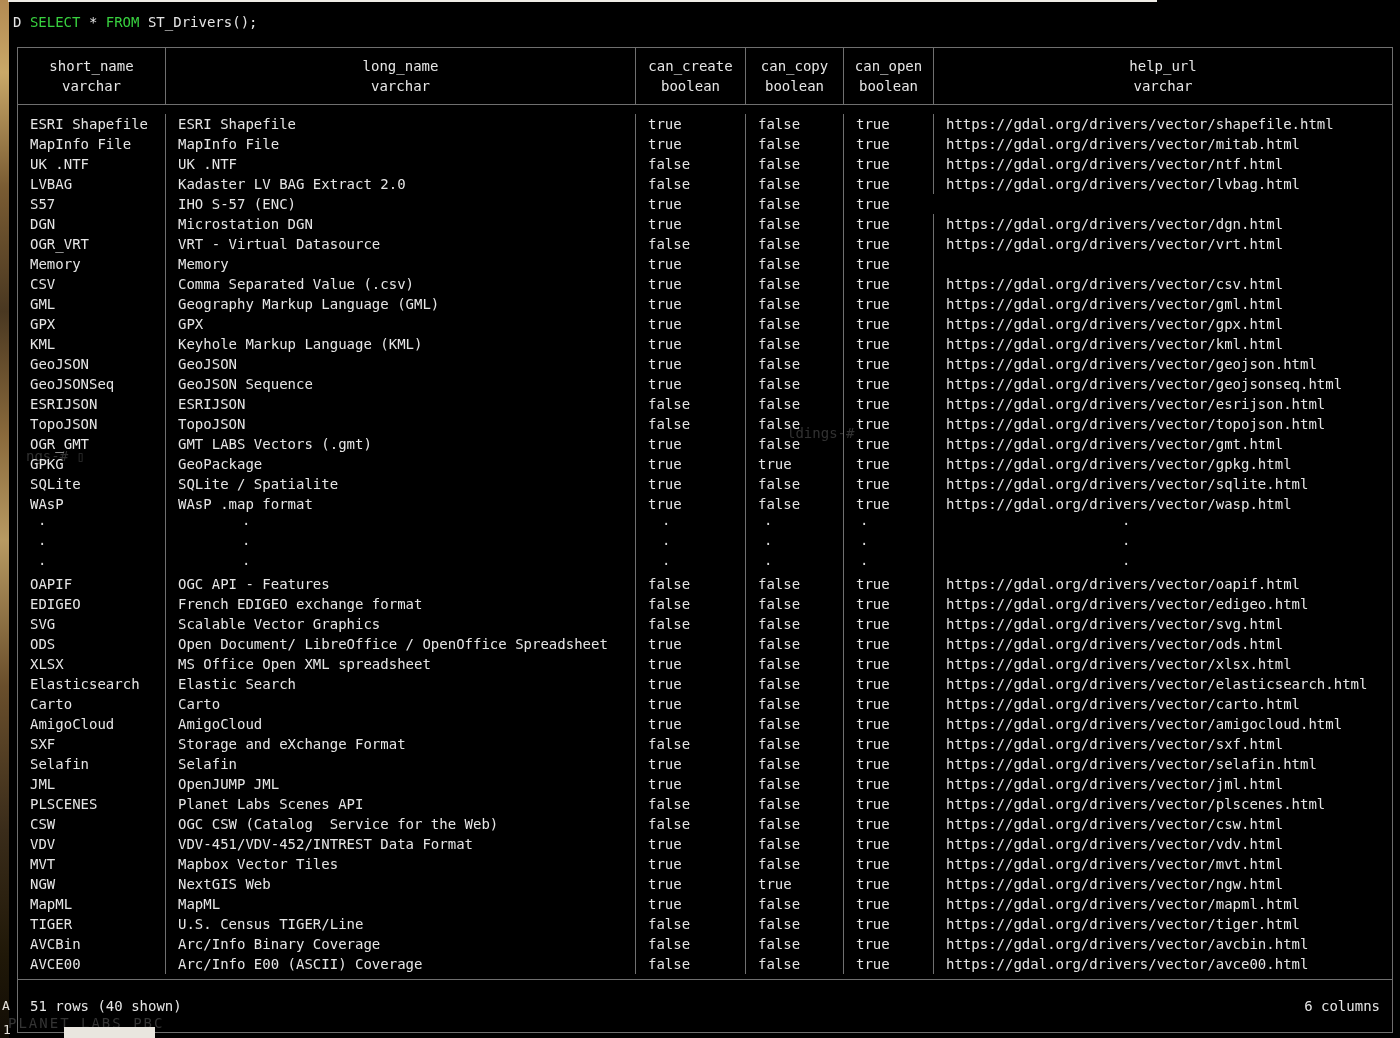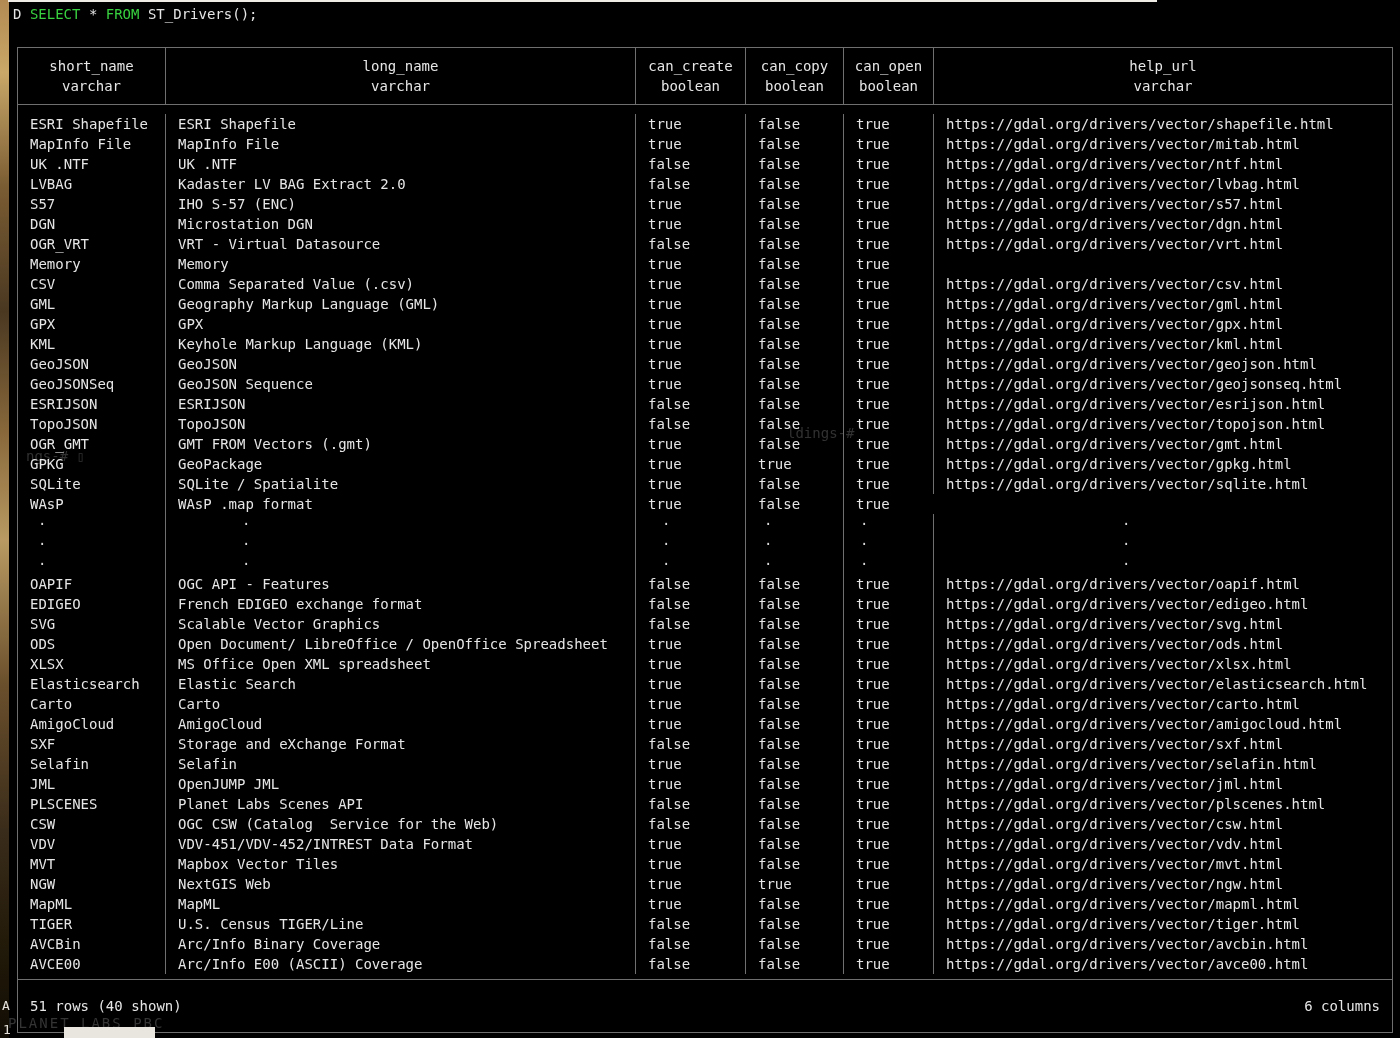--- a/index.html
+++ b/index.html
@@ -13,21 +13,21 @@
 
   
   .wallpaper {
     position:absolute; left:0; top:0; width:9px; height:1038px; z-index:1;
     background:linear-gradient(180deg,#b28a52 0%,#c9a868 7%,#7a5c33 18%,#4a3821 30%,
       #8a6a3c 42%,#b89a62 52%,#6a4f2c 66%,#3a2c1a 80%,#201808 92%,#120d05 100%);
   }
   .top-edge { position:absolute; left:8px; top:0; width:1149px; height:2px; background:#efece6; z-index:2; }
 
   
-  .qline { position:absolute; left:13px; top:4px; line-height:20px; white-space:pre; z-index:3; }
+  .qline { position:absolute; left:13px; top:12px; line-height:20px; white-space:pre; z-index:3; }
   .kw { color:#38d13f; }
 
   
   :root { --border:#6f6f6f; }
   .dbx {
     position:absolute; left:17px; top:47px; width:1376px; z-index:3;
     border:1px solid var(--border); background:transparent;
   }
   .hrow { display:flex; border-bottom:1px solid var(--border);align-items:flex-end; }
   .cell { flex:0 0 auto; white-space:pre; overflow:hidden; }
@@ -110,21 +110,20 @@
           <div class="cell c4">false</div>
           <div class="cell c5">true</div>
           <div class="cell c6">https://gdal.org/drivers/vector/lvbag.html</div>
         </div>
         <div class="brow">
           <div class="cell c1">S57</div>
           <div class="cell c2">IHO S-57 (ENC)</div>
           <div class="cell c3">true</div>
           <div class="cell c4">false</div>
           <div class="cell c5">true</div>
-          <div class="cell c6">https://gdal.org/drivers/vector/s57.html</div>
         </div>
         <div class="brow">
           <div class="cell c1">DGN</div>
           <div class="cell c2">Microstation DGN</div>
           <div class="cell c3">true</div>
           <div class="cell c4">false</div>
           <div class="cell c5">true</div>
           <div class="cell c6">https://gdal.org/drivers/vector/dgn.html</div>
         </div>
         <div class="brow">
@@ -202,21 +201,21 @@
         <div class="brow">
           <div class="cell c1">TopoJSON</div>
           <div class="cell c2">TopoJSON</div>
           <div class="cell c3">false</div>
           <div class="cell c4">false</div>
           <div class="cell c5">true</div>
           <div class="cell c6">https://gdal.org/drivers/vector/topojson.html</div>
         </div>
         <div class="brow">
           <div class="cell c1">OGR_GMT</div>
-          <div class="cell c2">GMT FROM Vectors (.gmt)</div>
+          <div class="cell c2">GMT LABS Vectors (.gmt)</div>
           <div class="cell c3">true</div>
           <div class="cell c4">false</div>
           <div class="cell c5">true</div>
           <div class="cell c6">https://gdal.org/drivers/vector/gmt.html</div>
         </div>
         <div class="brow">
           <div class="cell c1">GPKG</div>
           <div class="cell c2">GeoPackage</div>
           <div class="cell c3">true</div>
           <div class="cell c4">true</div>
@@ -230,20 +229,21 @@
           <div class="cell c4">false</div>
           <div class="cell c5">true</div>
           <div class="cell c6">https://gdal.org/drivers/vector/sqlite.html</div>
         </div>
         <div class="brow">
           <div class="cell c1">WAsP</div>
           <div class="cell c2">WAsP .map format</div>
           <div class="cell c3">true</div>
           <div class="cell c4">false</div>
           <div class="cell c5">true</div>
+          <div class="cell c6">https://gdal.org/drivers/vector/wasp.html</div>
         </div>
         <div class="brow dots">
           <div class="cell c1">·</div>
           <div class="cell c2">·</div>
           <div class="cell c3">·</div>
           <div class="cell c4">·</div>
           <div class="cell c5">·</div>
           <div class="cell c6">·</div>
         </div>
         <div class="brow dots">

